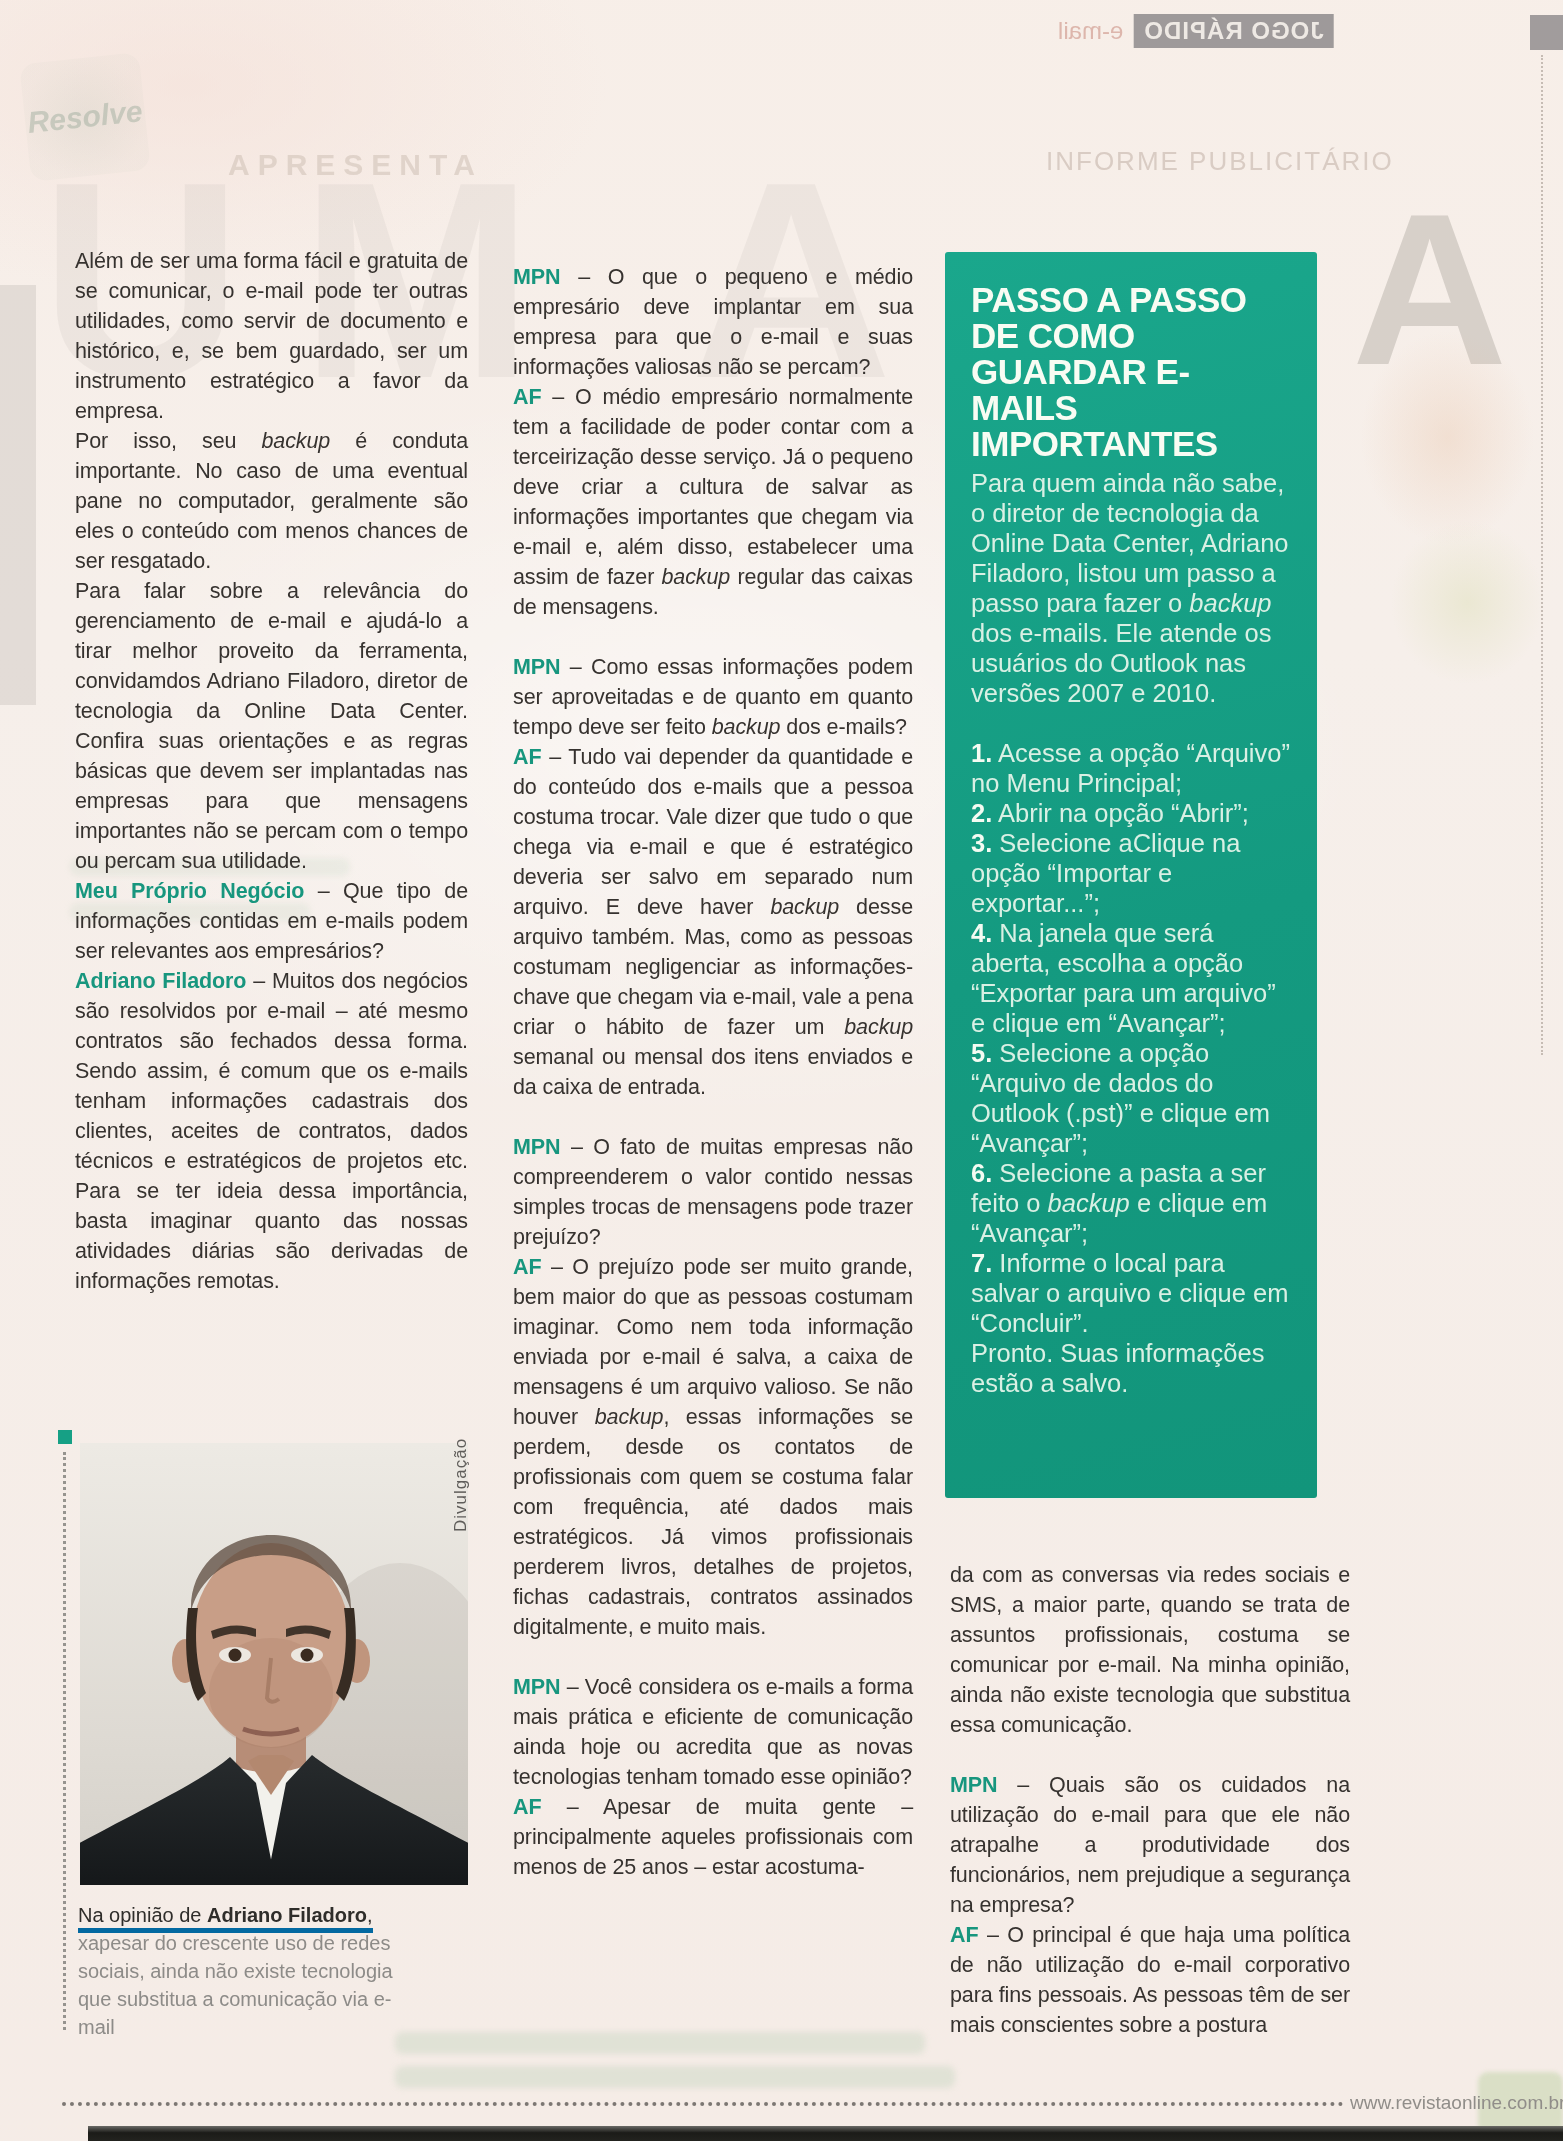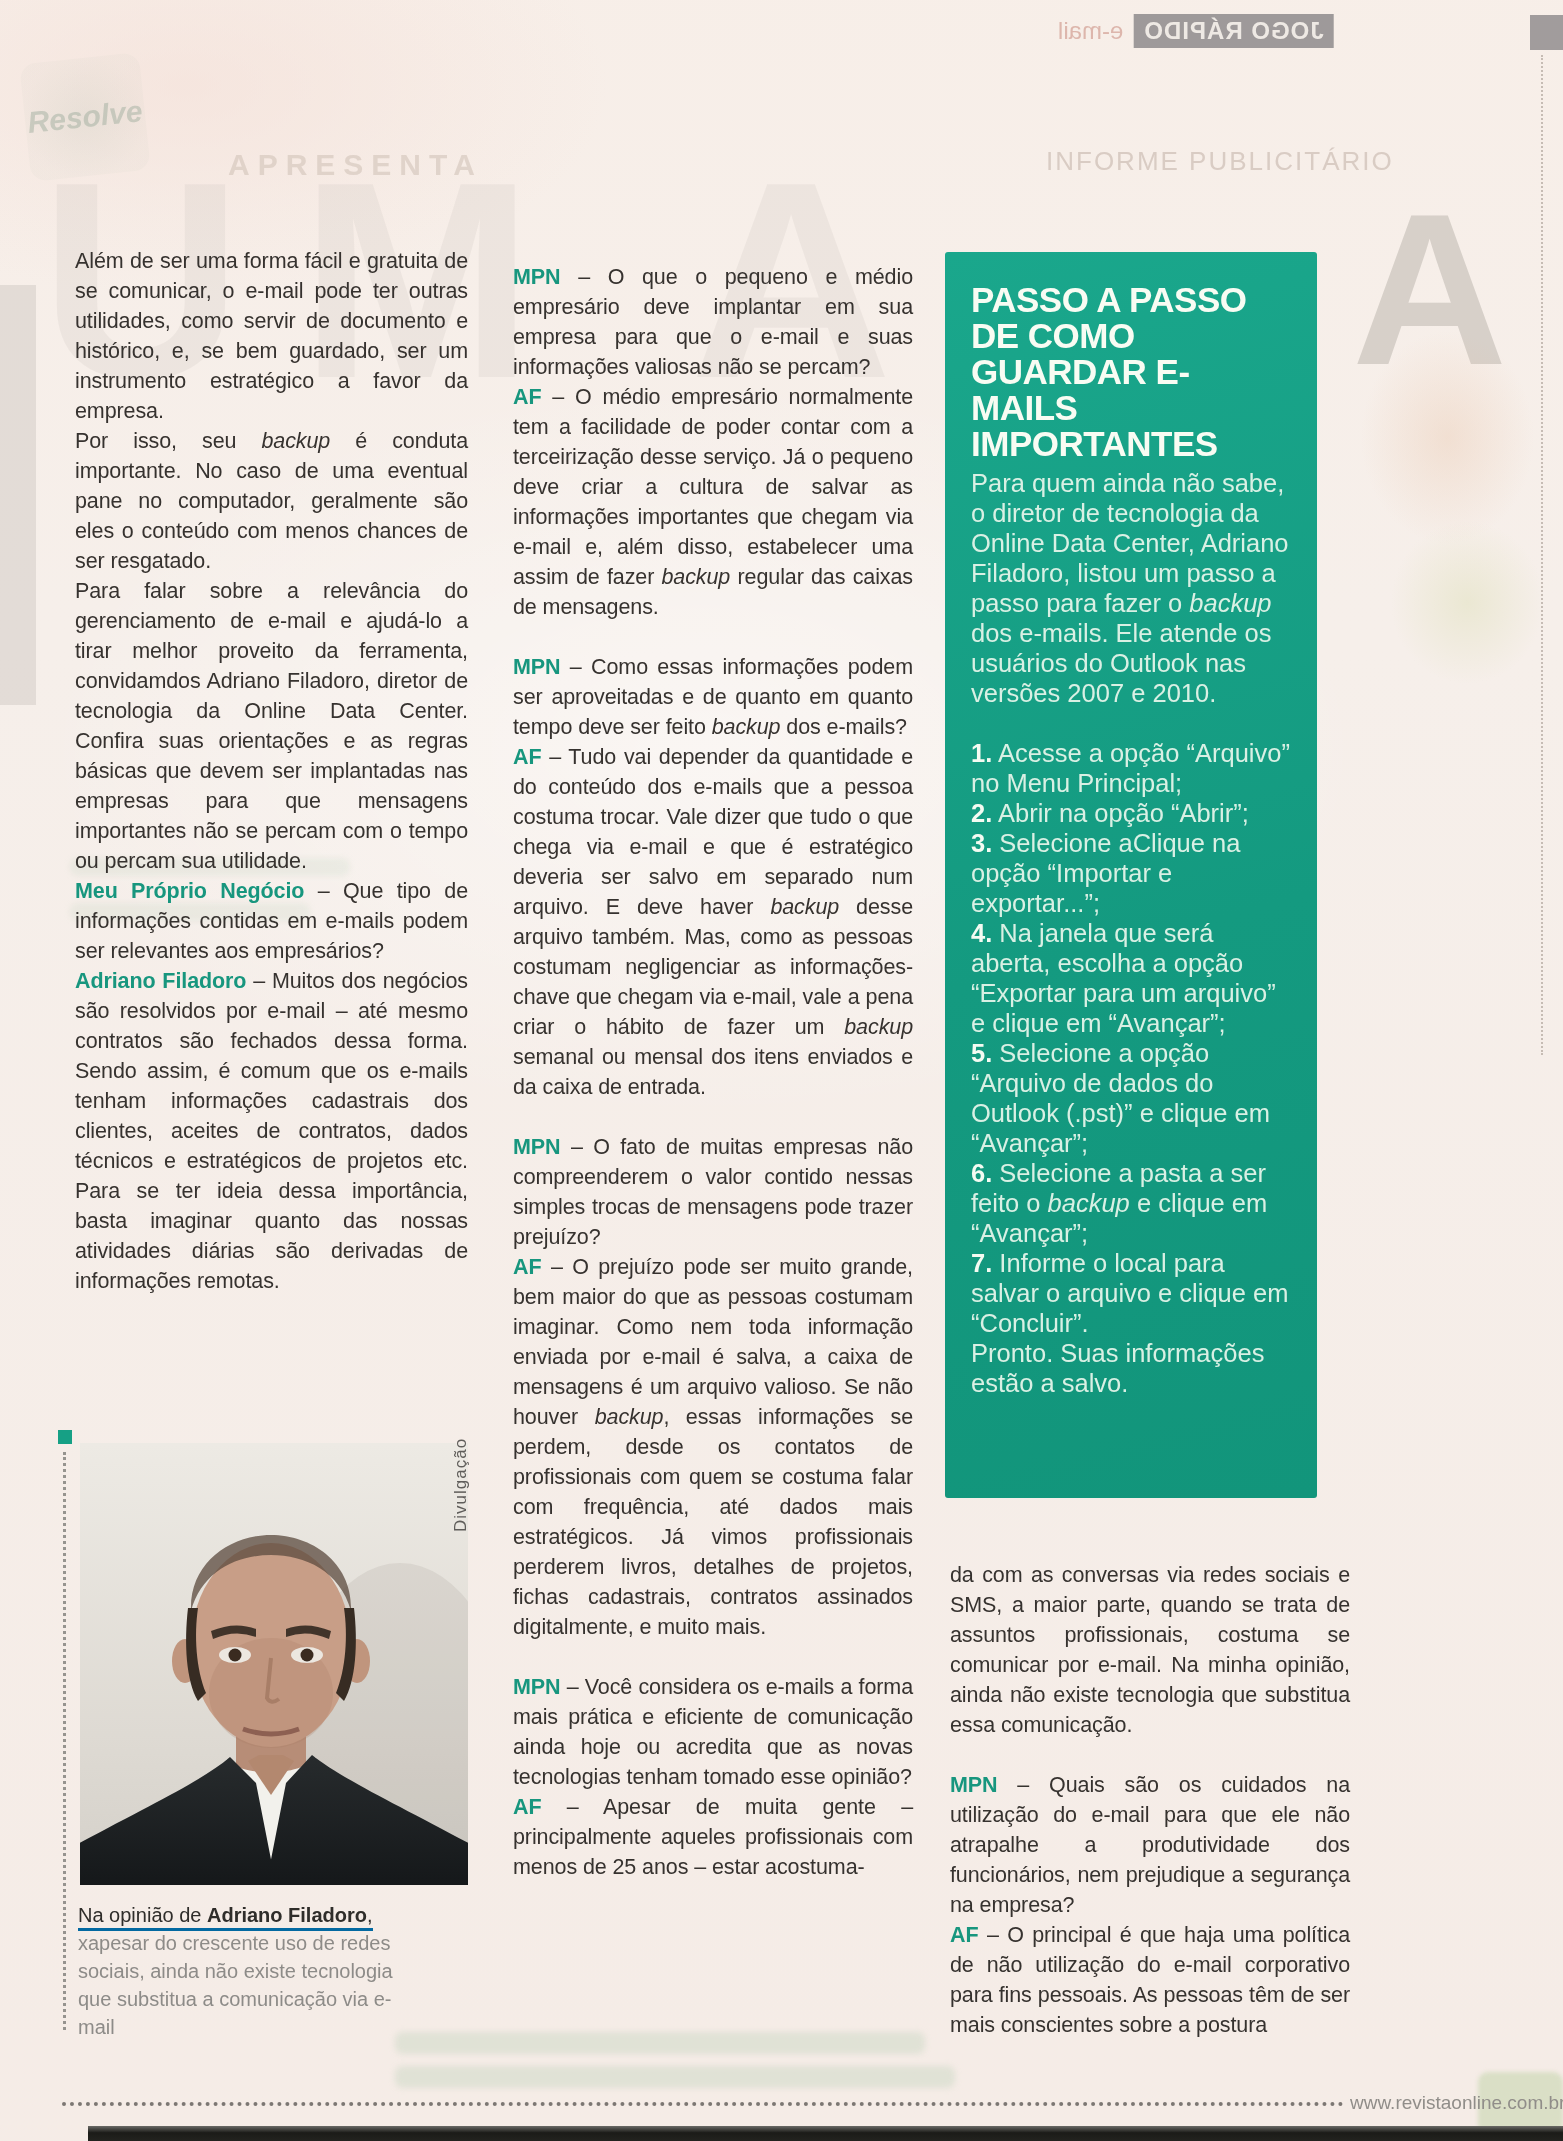--- a/index.html
+++ b/index.html
@@ -49,21 +49,21 @@
   
   .photo{position:absolute;left:80px;top:1443px;width:388px;height:442px;}
   .photo svg{display:block;width:100%;height:100%;}
   .credit{position:absolute;left:451px;top:1532px;transform:rotate(-90deg);transform-origin:top left;
         font-size:17px;letter-spacing:1px;color:#5f5d5a;white-space:nowrap;}
   .marker{position:absolute;left:58px;top:1430px;width:14px;height:14px;background:#16a085;}
   .vdots{position:absolute;left:63px;top:1452px;height:578px;width:0;border-left:3px dotted rgba(110,110,106,.7);}
   
   .caption{position:absolute;left:78px;top:1901px;width:348px;font-size:20px;line-height:28px;
         color:#8d8b88;text-align:left;}
-  .caption .line1{color:#2f2d2a;border-bottom:3px solid #0369a1;padding-bottom:2px;}
+  .caption .line1{color:#2f2d2a;border-bottom:5px solid #0369a1;padding-bottom:2px;}
   .caption .line1 .nm{font-weight:bold;}
   
   .dotline{position:absolute;left:62px;top:2102px;width:1282px;height:0;border-bottom:4px dotted rgba(72,70,66,.7);}
   .url{position:absolute;left:1350px;top:2092px;font-size:19px;color:#908d89;}
   .botbar{position:absolute;left:88px;top:2126px;width:1475px;height:15px;
         background:linear-gradient(180deg,#6a6a66 0%,#1b1b18 45%,#23231f 100%);}
   .rdots{position:absolute;left:1541px;top:55px;height:1000px;width:0;border-left:2px dotted rgba(150,138,128,.5);}
 </style>
 </head>
 <body>

